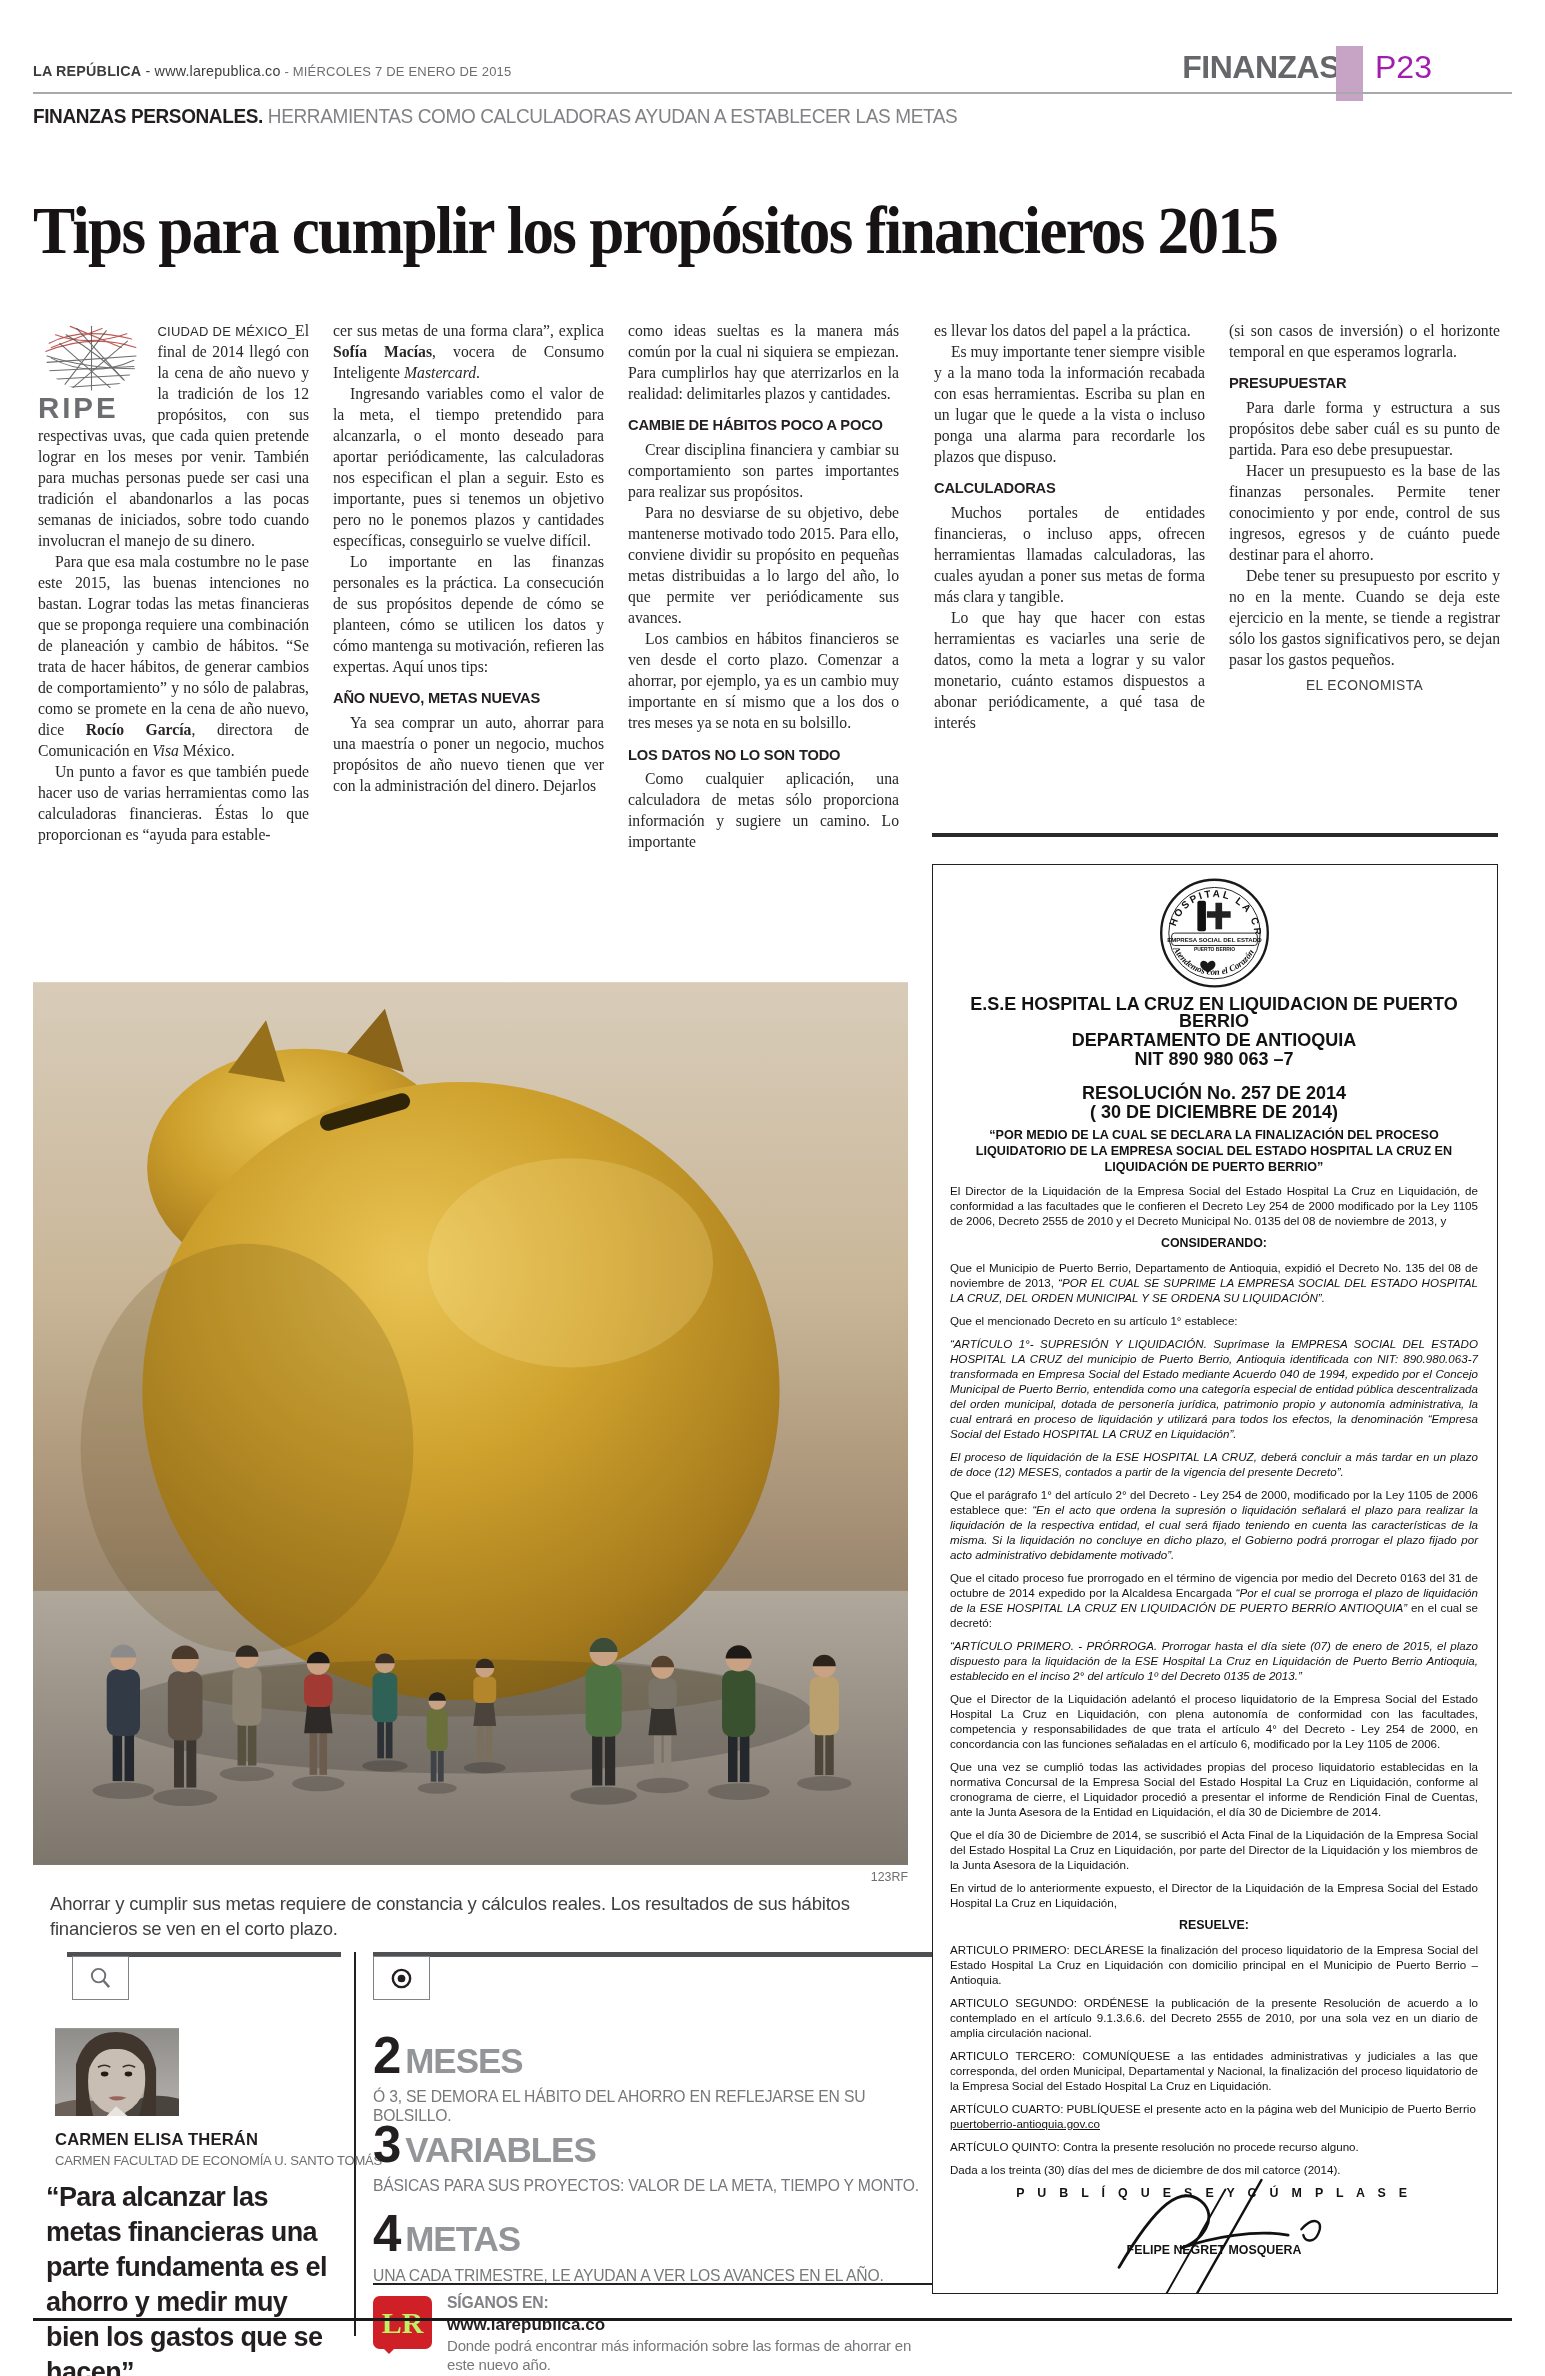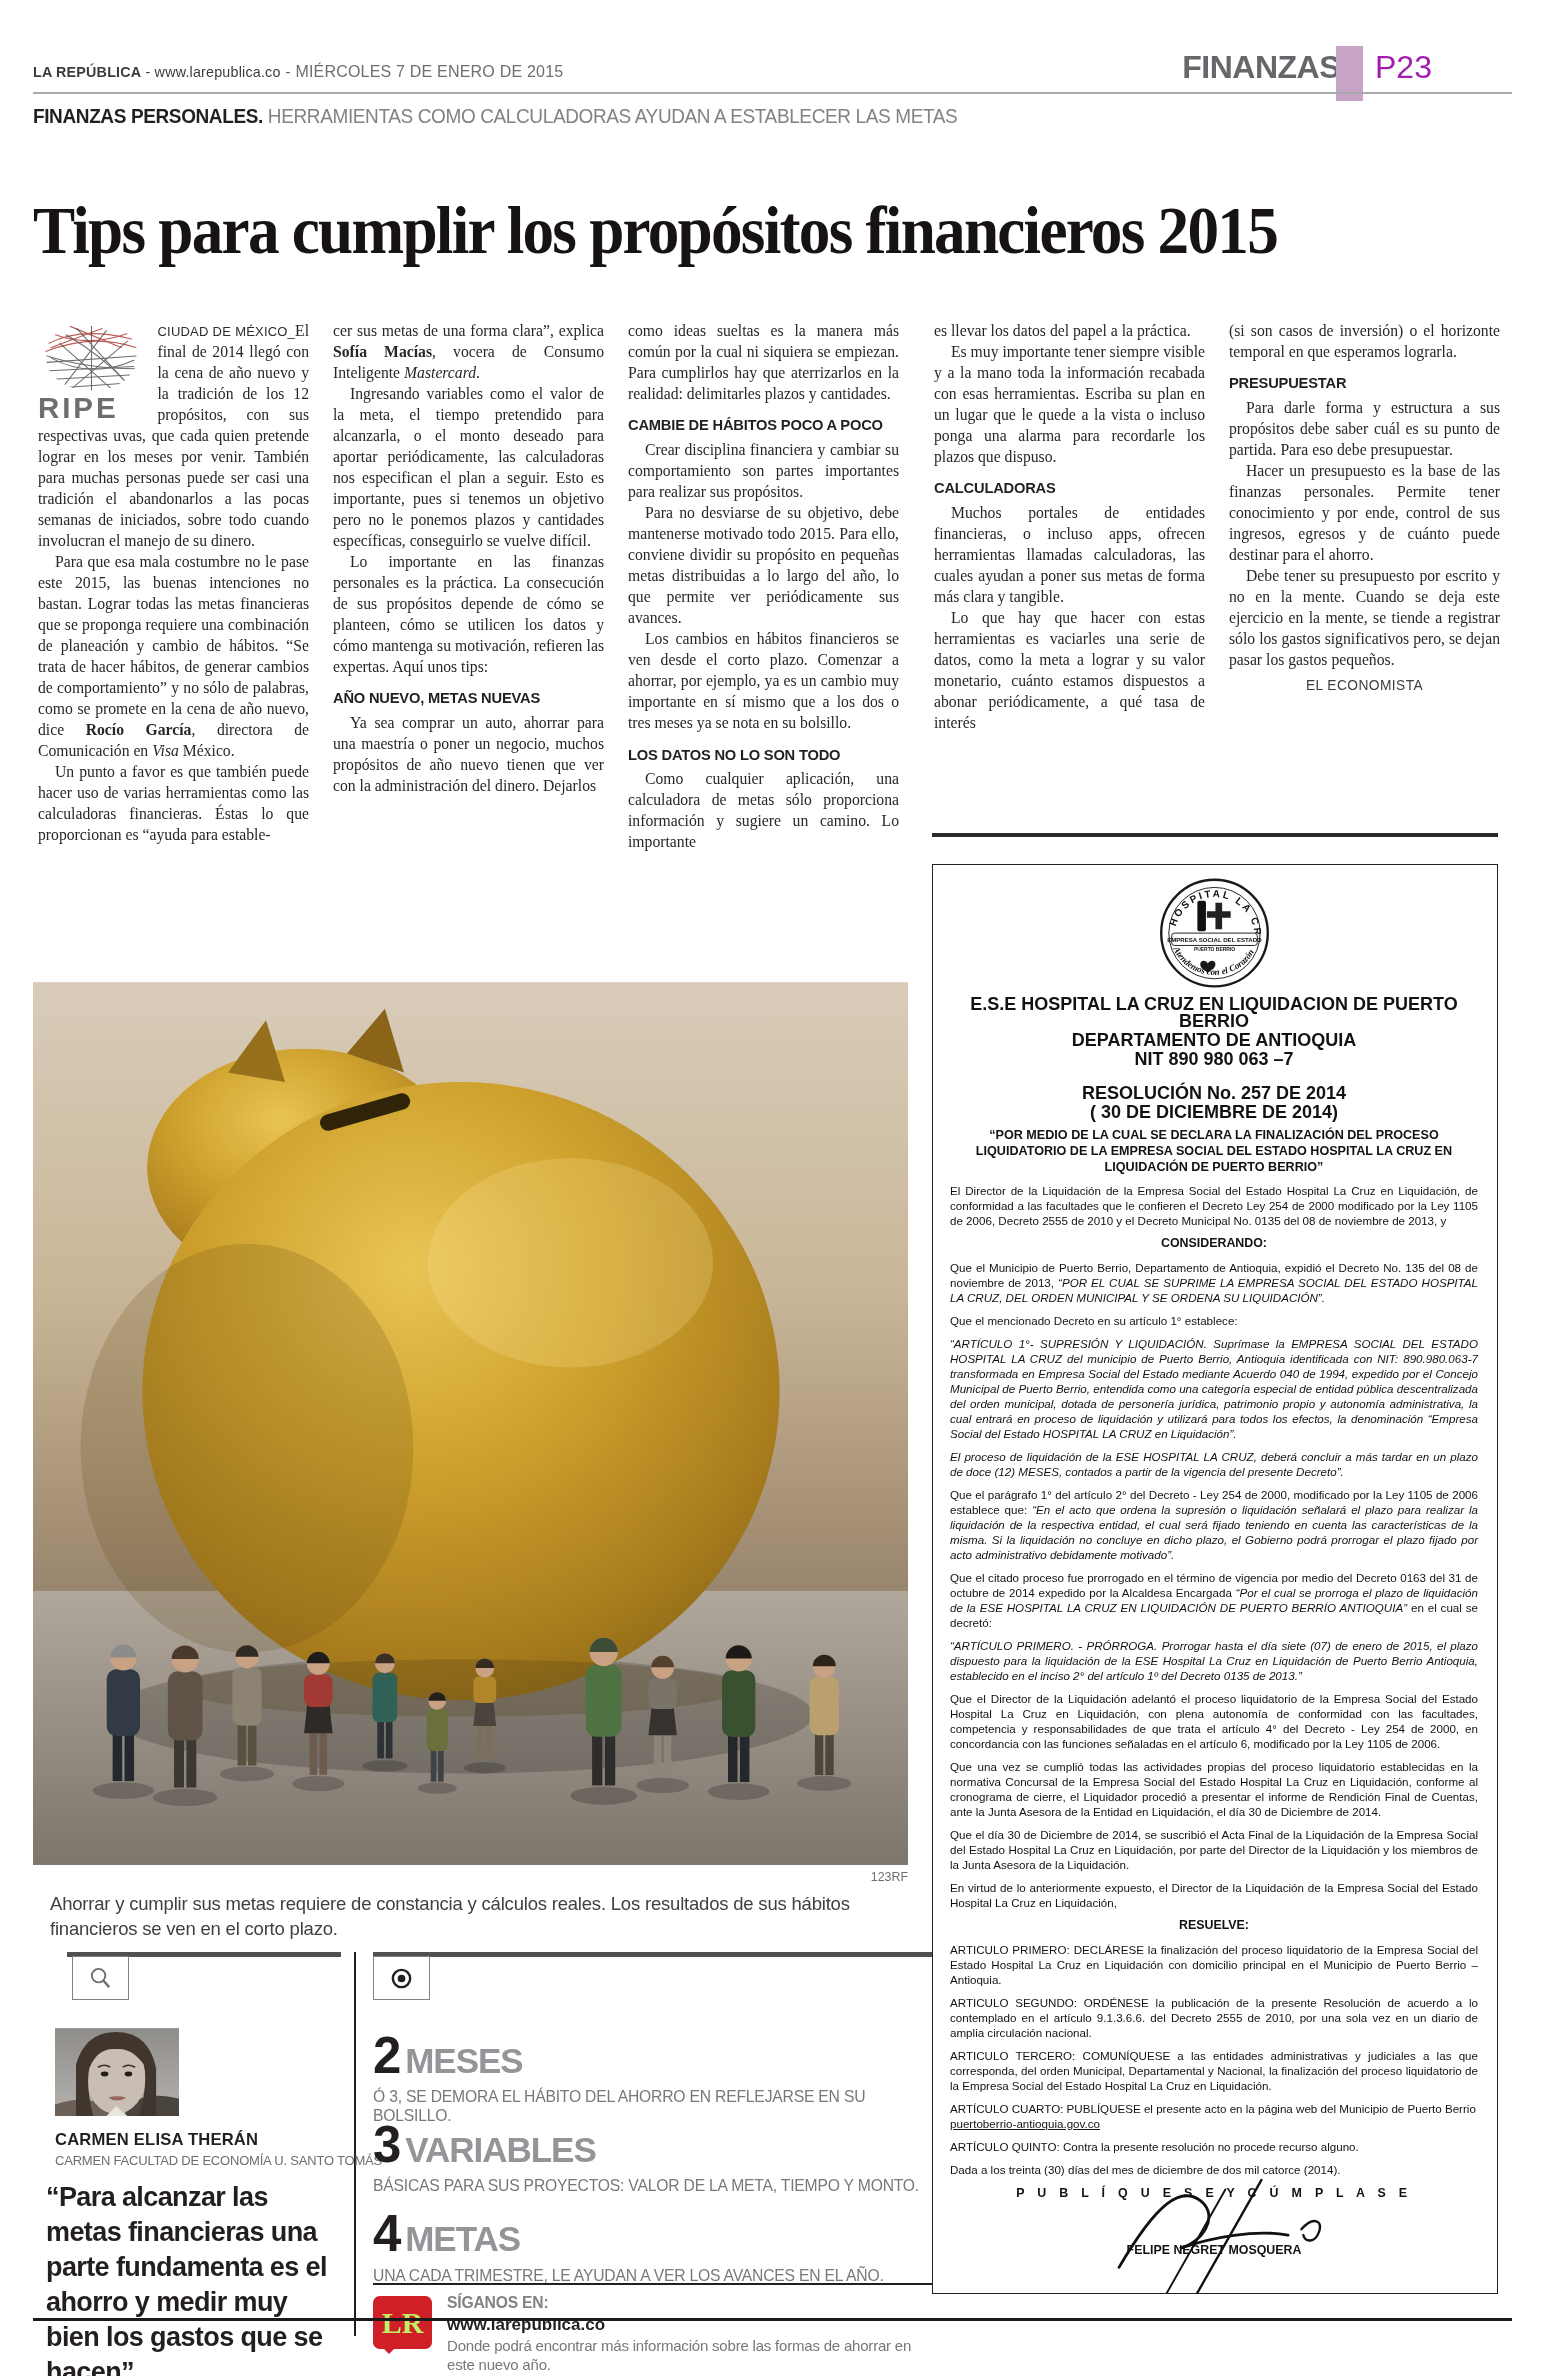--- a/index.html
+++ b/index.html
@@ -2,21 +2,21 @@
 <html style="font-size:15px"><head>
 <meta charset="utf-8">
 <style>
   html,body{margin:0;padding:0;background:#e8e8e8;}
   .page{position:relative;width:1546px;height:2377px;background:#ffffff;margin:0 auto;overflow:hidden;
         font-family:"Liberation Sans",sans-serif;color:#231f20;}
   .abs{position:absolute;}
   
   .masthead{left:33px;top:63px;font-size:14.3px;color:#3c3c3e;letter-spacing:0.2px;}
   .masthead b{font-size:14.3px;}
-  .masthead .dt{font-size:16px;color:#6d6e71;}
+  .masthead .dt{font-size:13px;color:#6d6e71;}
   .section-label{top:49px;right:206px;font:bold 32px "Liberation Sans",sans-serif;color:#66676a;letter-spacing:-0.5px;}
   .accent-block{left:1336px;top:46px;width:27px;height:55px;}
   .pagenum{left:1375px;top:49px;font:32px "Liberation Sans",sans-serif;color:#a21caf;}
   .header-rule{left:33px;top:92px;width:1479px;height:1.9px;background:#a7a9ac;}
   
   .kicker{left:33px;top:105px;font:bold 20px "Liberation Sans",sans-serif;letter-spacing:-0.4px;
           transform:scaleX(.95);transform-origin:left top;white-space:nowrap;}
   .kicker .k2{font-weight:normal;color:#808285;}
   
   .headline{left:33px;top:196px;font:bold 68px/1 "Liberation Serif",serif;color:#171314;letter-spacing:-1.9px;

